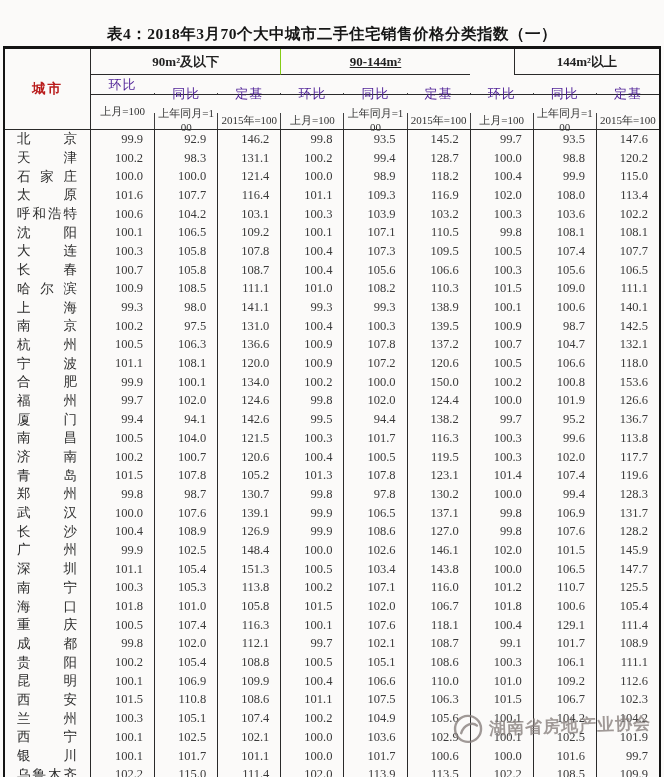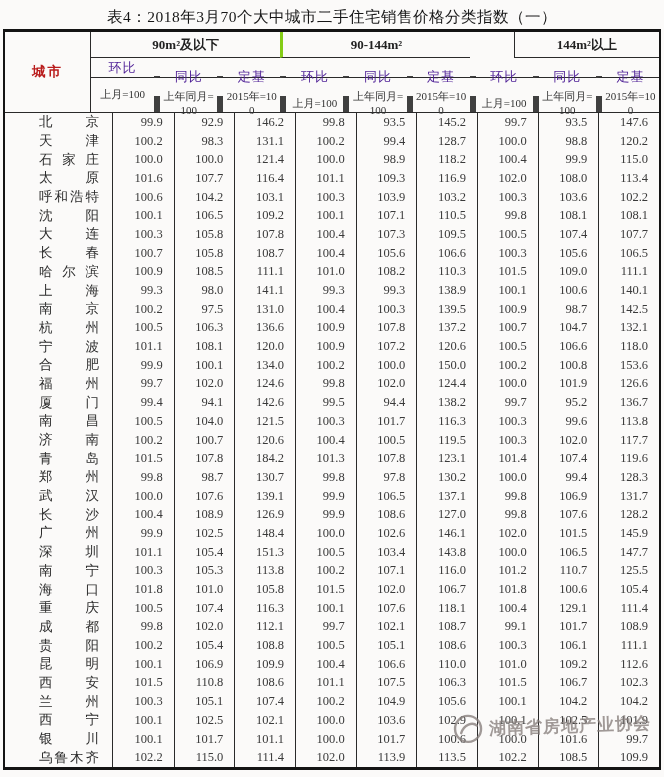--- a/index.html
+++ b/index.html
@@ -6,24 +6,24 @@
   body{
     width:664px;height:777px;
     background:#f2f1ef;
     font-family:"Liberation Serif","DejaVu Serif",serif;
   }
   .page{
     position:relative;width:664px;height:777px;
     background:#fbfaf9;overflow:hidden;
   }
   .title{
-    padding-top:7px;height:22px;
+    padding-top:24px;height:22px;
     text-align:center;
     font-family:"Liberation Serif","DejaVu Serif",serif;
-    font-weight:normal;font-size:15.5px;color:#161616;
+    font-weight:bold;font-size:15.5px;color:#161616;
     letter-spacing:0.5px;
   }
   .table{
     margin:0 3px;
     border:2px solid #141414;
     border-top-width:3px;border-bottom-width:3px;
     background:transparent;
   }
   .thead{
     display:grid;
@@ -37,37 +37,37 @@
     border-right:1px solid #2a2a2a;
     font-weight:bold;font-size:13.5px;color:#b91c1c;
     letter-spacing:2px;
   }
   .ghead{
     grid-row:1;
     border-bottom:1px solid #2a2a2a;
     font-weight:bold;font-size:13px;color:#222;text-align:center;
   }
   .g1{grid-column:2/5;}
-  .g2{grid-column:5/8;border-left:3px solid #84cc16;}
+  .g2{grid-column:5/8;border-left:1px solid #84cc16;text-decoration:underline;}
   .g3{grid-column:8/11;border-left:1px solid #2a2a2a;margin-left:44px;}
   .mhead{
     grid-row:2;
     border-bottom:1px solid #2a2a2a;
     font-weight:normal;font-size:13px;color:#4c1d95;
     letter-spacing:1px;
   }
   .bhead{
     grid-row:3;
     font-size:11px;line-height:1.25;color:#333;
     text-align:center;padding:0 2px;
     word-break:break-all;
   }
-  .thead .mhead + .mhead, .thead .bhead + .bhead{border-left:6px solid #404040;margin-top:18px;}
+  .thead .mhead + .mhead, .thead .bhead + .bhead{border-left:1px solid #404040;margin-top:18px;}
   .tbody{display:flex;flex-direction:column;height:654px;}
-  .trow{flex:1;display:grid;grid-template-columns:86px repeat(9,1fr);padding-left:22px;}
+  .trow{flex:1;display:grid;grid-template-columns:86px repeat(9,1fr);}
   .trow .city{
     border-right:1px solid #2a2a2a;
     justify-content:flex-start;
     padding:0 13px 0 12px;
     font-size:13.5px;color:#2c2c2c;
   }
   .cname{
     display:inline-block;width:100%;
     text-align:justify;text-align-last:justify;
   }
@@ -377,21 +377,21 @@
           <div class="cell num">100.3</div>
           <div class="cell num">102.0</div>
           <div class="cell num">117.7</div>
         </div>
         <div class="trow">
           <div class="cell city">
             <span class="cname">青岛</span>
           </div>
           <div class="cell num">101.5</div>
           <div class="cell num">107.8</div>
-          <div class="cell num">184.2</div>
+          <div class="cell num">105.2</div>
           <div class="cell num">101.3</div>
           <div class="cell num">107.8</div>
           <div class="cell num">123.1</div>
           <div class="cell num">101.4</div>
           <div class="cell num">107.4</div>
           <div class="cell num">119.6</div>
         </div>
         <div class="trow">
           <div class="cell city">
             <span class="cname">郑州</span>

